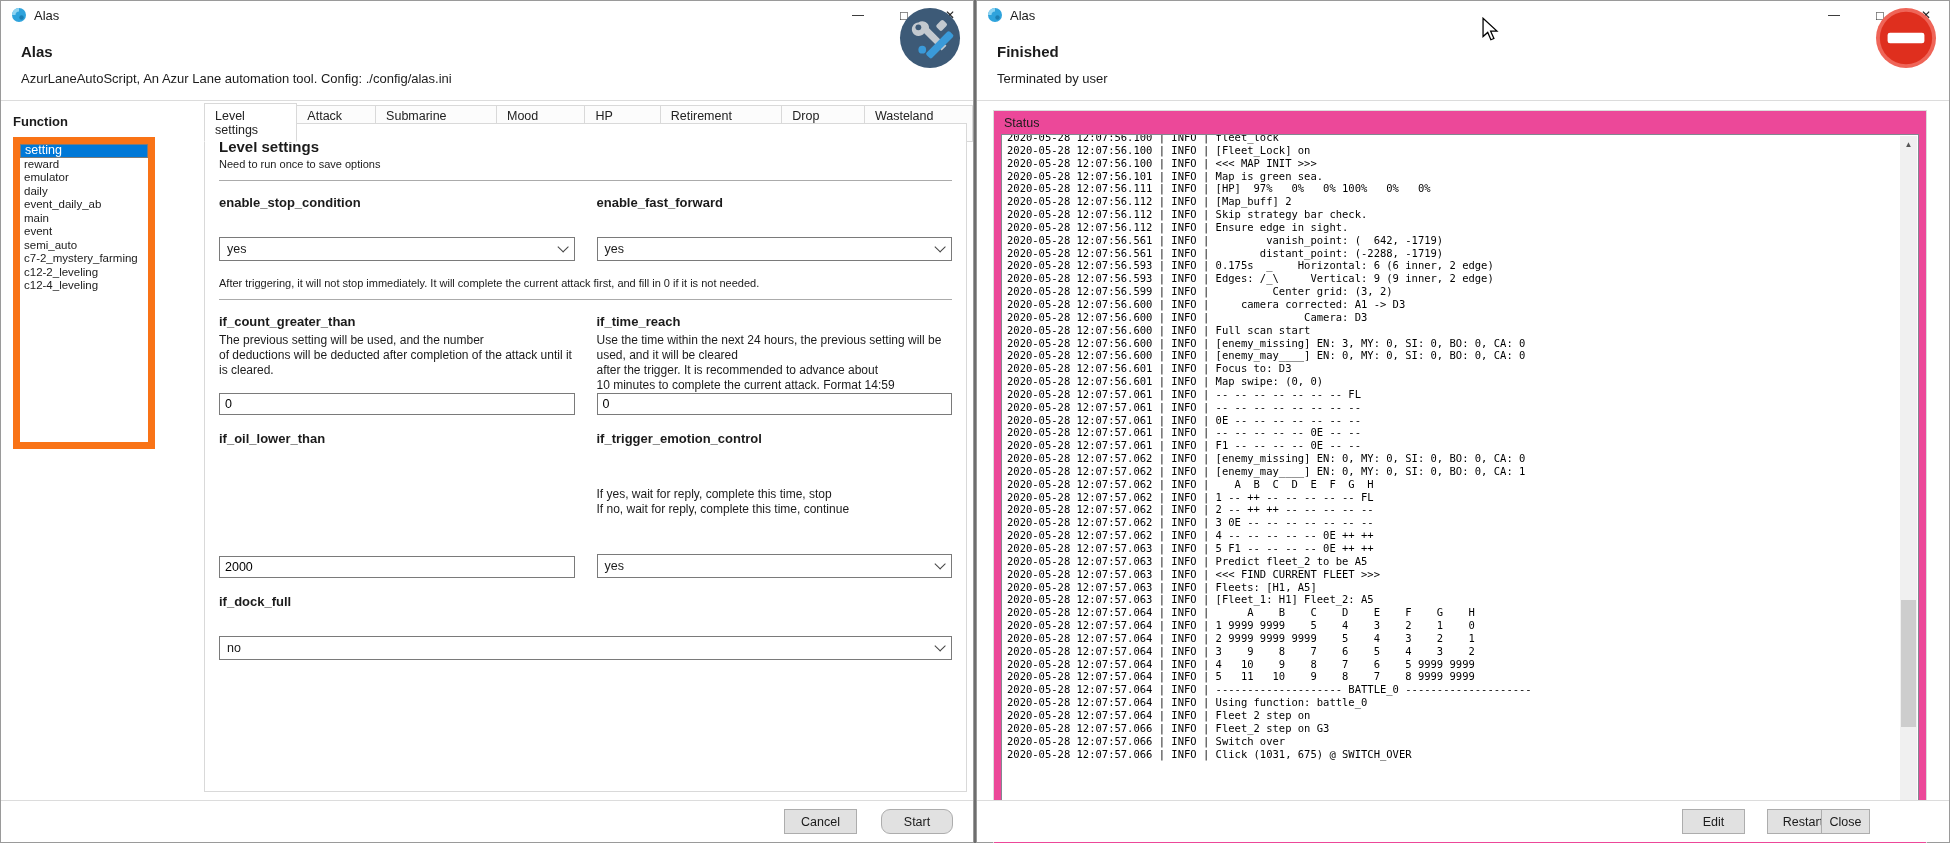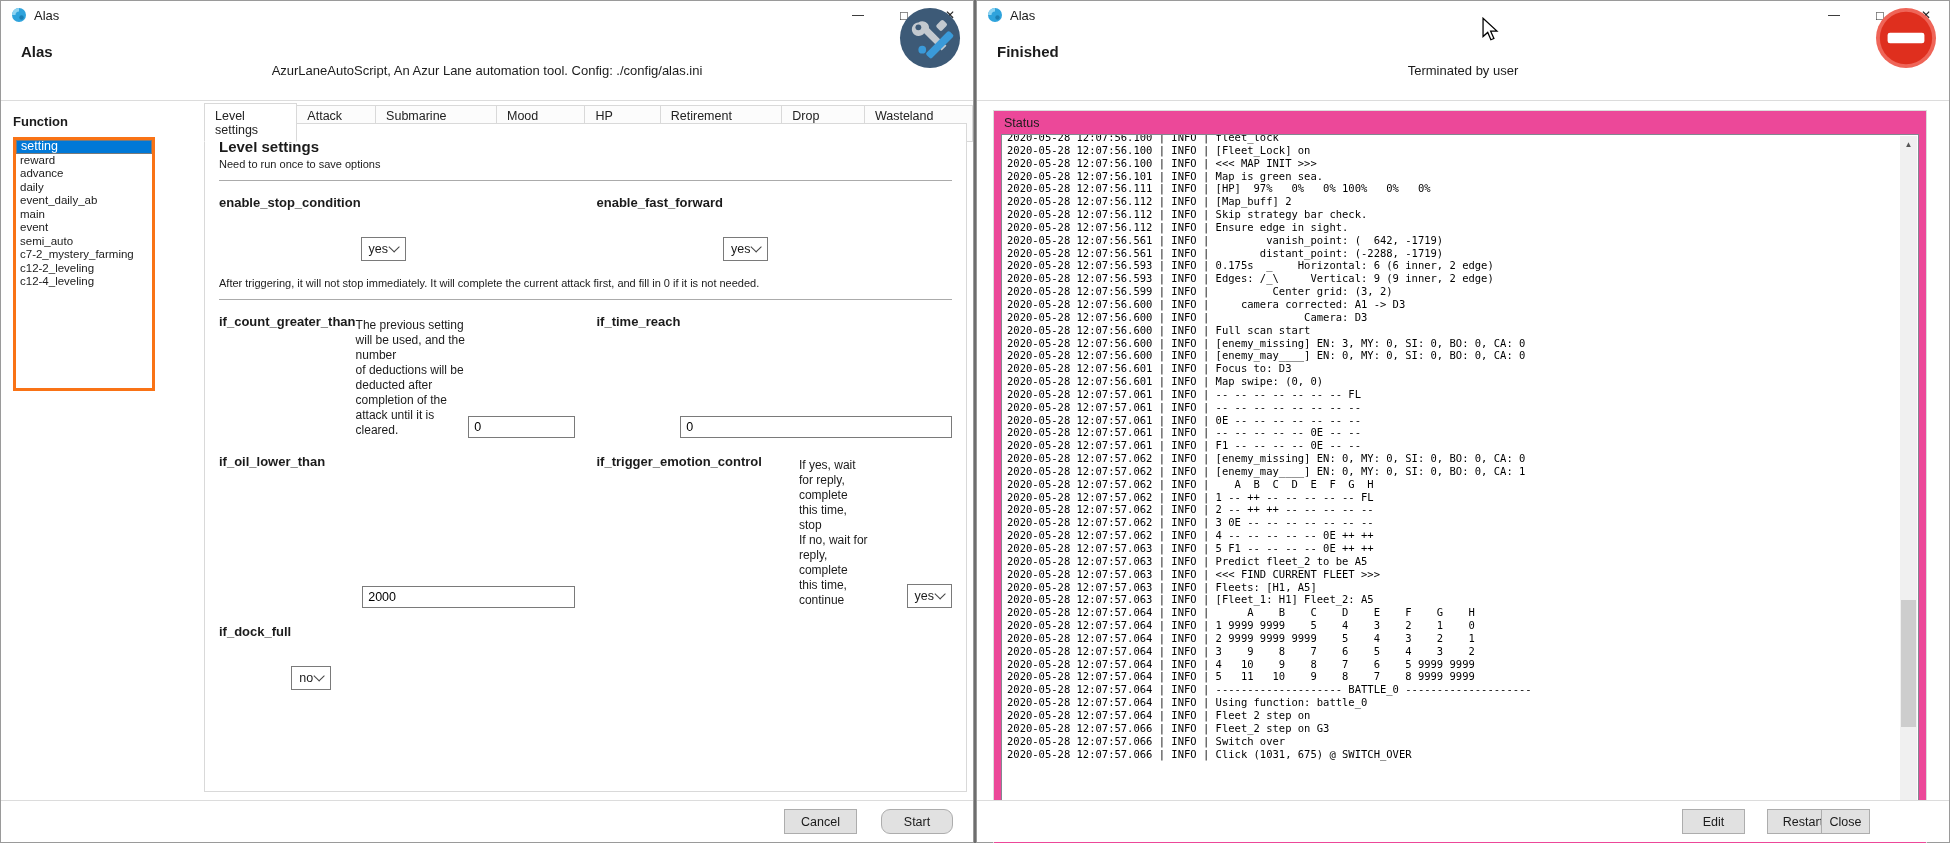--- a/index.html
+++ b/index.html
@@ -22,43 +22,43 @@
   .titlebar { height:28px; display:flex; align-items:center; padding-left:10px; font-size:13px; position:relative; }
   .titlebar .appicon { width:16px; height:16px; margin-right:7px; }
   .wcontrols { position:absolute; right:0; top:0; height:28px; display:flex; }
   .wbtn { width:46px; height:28px; display:flex; align-items:center; justify-content:center;
           font-size:12px; color:#222; }
   .wbtn.max { font-size:13px; }
 
   
   .hdr { position:relative; padding:14px 20px 12px 20px; border-bottom:1px solid #dcdcdc; height:72px; }
   .hdr .htitle { font-size:15px; font-weight:bold; }
-  .hdr .hsub   { font-size:13px; margin-top:3px;text-align:center; }
+  .hdr .hsub   { font-size:13px; margin-top:11px; }
   .badge { position:absolute; right:12px; top:-22px; width:62px; height:62px; }
 
   
   .sidebar { position:absolute; left:0; top:101px; width:196px; bottom:44px; padding:12px; }
   .sb-label { font-size:13px; font-weight:bold; margin-bottom:8px; }
-  .listbox { border:3px solid #f97316; background:#fff; width:142px; height:254px; overflow:hidden; font-size:11.5px; }
+  .listbox { border:7px solid #f97316; background:#fff; width:142px; height:312px; overflow:hidden; font-size:11.5px; }
   .listbox .li { height:13.5px; line-height:13.5px; padding:0 4px; white-space:nowrap; }
   .listbox .li.sel { background:#0078d7; color:#fff; }
 
   
   .tabs { position:absolute; left:203px; top:102px; display:flex; font-size:12.5px; }
   .tab { padding:3px 10px 4px 10px; border:1px solid #d9d9d9; border-left-width:0; background:#fcfcfc; color:#222; margin-top:2px; }
   .tab:first-child { border-left-width:1px; }
   .tab.active { background:#ffffff; border-bottom-color:#ffffff; margin-top:0; padding-top:5px; position:relative; z-index:2; }
   .pane { position:absolute; left:203px; top:122px; width:763px; bottom:50px; border:1px solid #d9d9d9; background:#fff; padding:14px 14px 0 14px; overflow:hidden; }
 
   .sect-h  { font-size:15px; font-weight:bold; }
   .sect-h2 { font-size:14px; font-weight:bold; }
   .sect-note { font-size:11px; margin-top:3px; }
   .rule { border:none; border-top:1px solid #ababab; margin:10px 0 14px 0; }
   .grid2 { display:grid; grid-template-columns:1fr 1fr; column-gap:22px; margin-bottom:16px; }
-  .fld { display:flex; flex-direction:row; }
+  .fld { display:flex; flex-direction:column; }
   .flabel { font-size:13px; font-weight:bold; }
   .fdesc  { font-size:12px; line-height:15px; margin-top:4px; white-space:pre-line; }
   .ctrl { margin-top:auto; }
   .row-tall .fld { min-height:66px; }
   .row-mid  .fld { min-height:92px; }
   .row-oil  .fld { min-height:72px;gap:37px; }
   .sel { height:24px; border:1px solid #7a7a7a; background:#fff; display:flex; align-items:center;
          justify-content:space-between; padding:0 9px 0 7px; font-size:12.5px; }
   .chev { width:8px; height:8px; border-right:1.5px solid #444; border-bottom:1.5px solid #444;
           transform:rotate(45deg) translateY(-3px); }
@@ -116,21 +116,21 @@
       <rect x="40" y="14" width="8" height="10" rx="2" transform="rotate(45 44 19)" fill="#c3c9cf"></rect>
       <circle cx="24" cy="44" r="4" fill="#3a9ad9"></circle>
     </svg>
   </div>
 
   <div class="sidebar">
     <div class="sb-label">Function</div>
     <div class="listbox">
         <div class="li sel">setting</div>
         <div class="li">reward</div>
-        <div class="li">advance</div>
+        <div class="li">emulator</div>
         <div class="li">daily</div>
         <div class="li">event_daily_ab</div>
         <div class="li">main</div>
         <div class="li">event</div>
         <div class="li">semi_auto</div>
         <div class="li">c7-2_mystery_farming</div>
         <div class="li">c12-2_leveling</div>
         <div class="li">c12-4_leveling</div>
       </div>
   </div>
@@ -173,20 +173,23 @@
 
     <div class="grid2 row-mid">
       <div class="fld">
         <div class="flabel">if_count_greater_than</div>
         <div class="fdesc">The previous setting will be used, and the number
  of deductions will be deducted after completion of the attack until it is cleared.</div>
         <input class="ctrl tinput" value="0" style="">
       </div>
       <div class="fld">
         <div class="flabel">if_time_reach</div>
+        <div class="fdesc">Use the time within the next 24 hours, the previous setting will be used, and it will be cleared
+ after the trigger. It is recommended to advance about
+ 10 minutes to complete the current attack. Format 14:59</div>
         <input class="ctrl tinput" value="0" style="">
       </div>
     </div>
 
     <div class="grid2 row-oil">
       <div class="fld">
         <div class="flabel">if_oil_lower_than</div>
         <input class="ctrl tinput" value="2000" style="">
       </div>
       <div class="fld">

